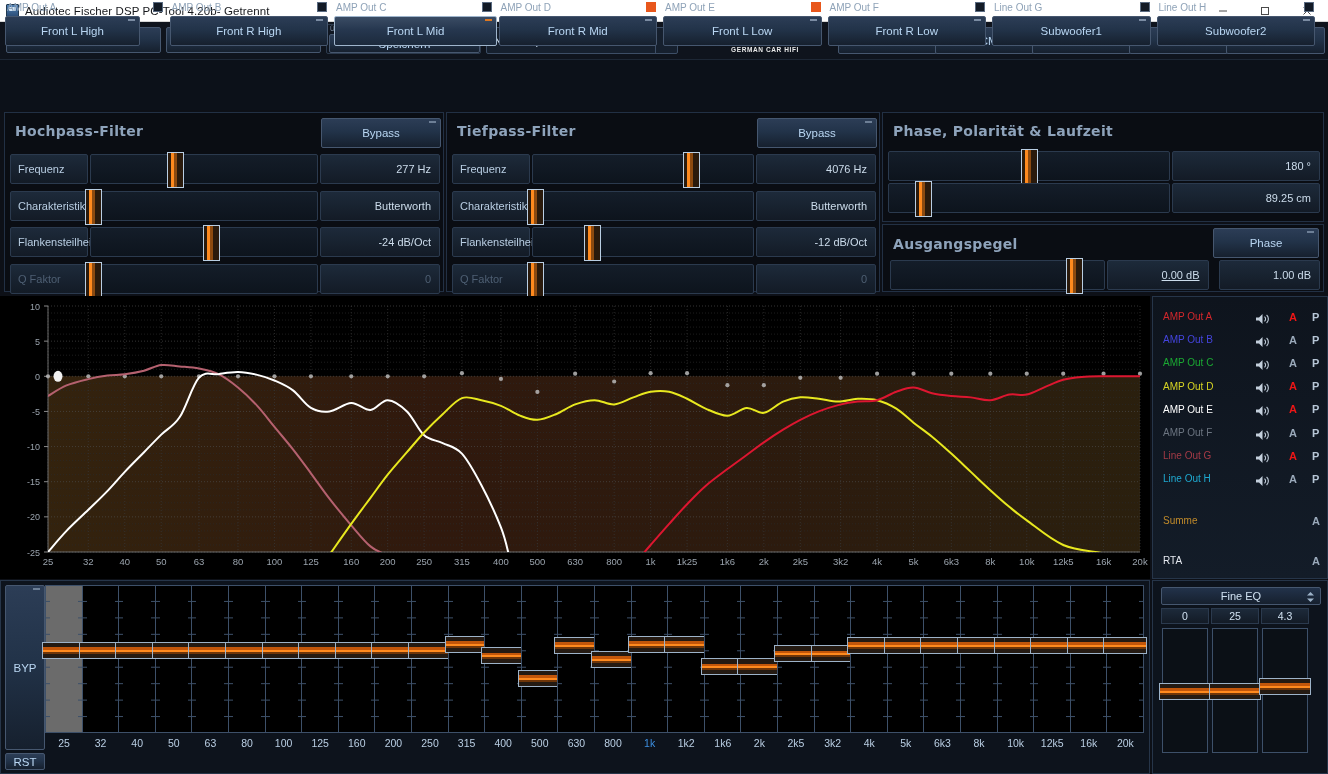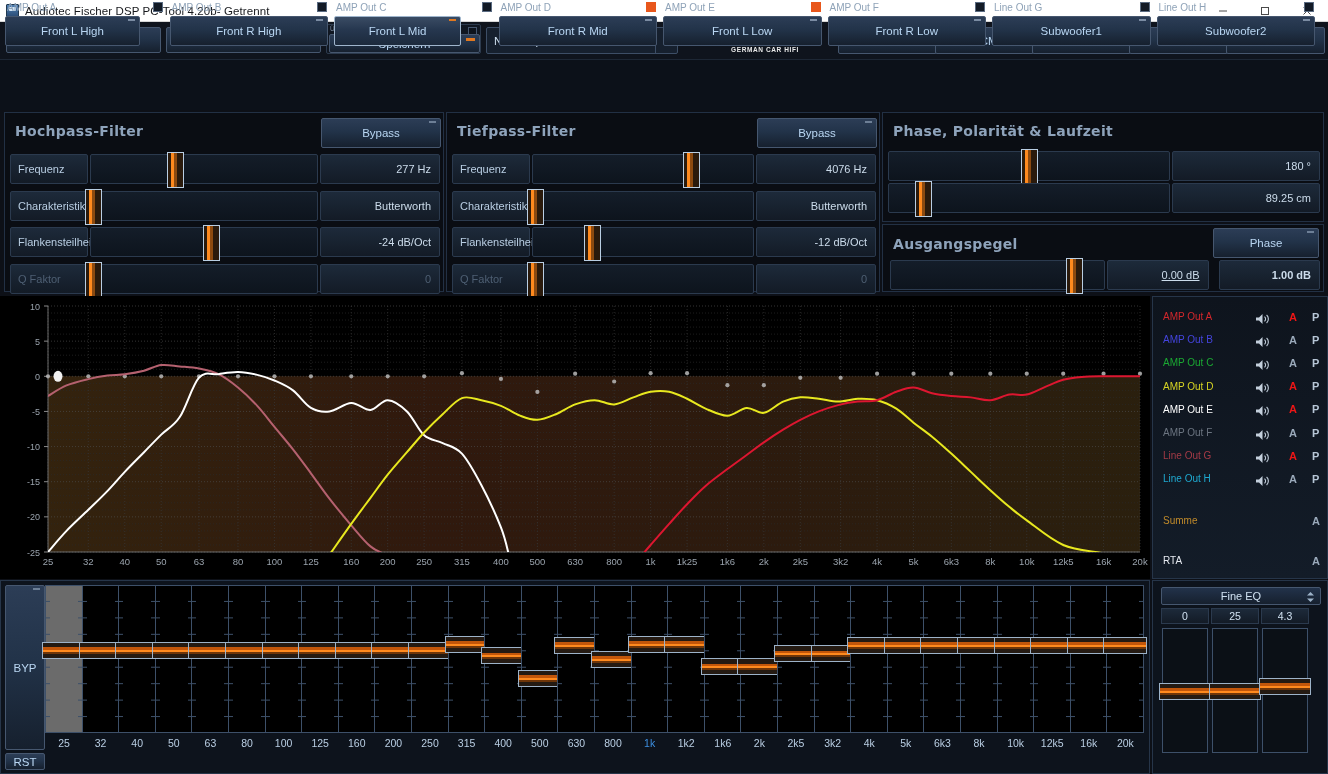--- a/index.html
+++ b/index.html
@@ -272,21 +272,21 @@
         <div class="btn3d chan-btn" style="width: 158.5px;">
           <span class="minus"></span>
           <span>Front R High</span>
         </div>
       </div>
       <div class="chan" style="left: 331px; width: 164.5px;">
         <div class="chan-hdr">
           <div class="chan-lbl">AMP Out C</div>
           <div class="chan-chk" style="left: 150.5px;"></div>
         </div>
-        <div class="btn3d chan-btn sel" style="width: 127px;">
+        <div class="btn3d chan-btn sel" style="width: 163px;">
           <span class="minus"></span>
           <span>Front L Mid</span>
         </div>
       </div>
       <div class="chan" style="left: 495.5px; width: 164.5px;">
         <div class="chan-hdr">
           <div class="chan-lbl">AMP Out D</div>
           <div class="chan-chk on" style="left: 150.5px;"></div>
         </div>
         <div class="btn3d chan-btn" style="width: 158.5px;">
@@ -434,21 +434,21 @@
     <div class="panel-title" style="top:11px;">Ausgangspegel</div>
     <div class="btn3d panel-hdr-btn" style="left:330px;top:3px;width:106px;">
       <span class="minus"></span>
       <span>Phase</span>
     </div>
     <div class="frow" style="left:5px;top:35px;width:432px;">
       <div class="slidertrack" style="width:215px;flex:none;">
         <div id="outlvl-thumb" class="thumb" style="left: calc(86% - 8px);"></div>
       </div>
       <div class="fcell-val" style="width:106px;text-decoration:underline;">0.00 dB</div>
-      <div class="fcell-val" style="width:106px;margin-left:10px;font-weight:bold;">1.00 dB</div>
+      <div class="fcell-val" style="width:106px;margin-left:10px;">1.00 dB</div>
     </div>
   </div>
 
   <div class="graphwrap">
     <svg class="graph-svg" id="graph" width="1150" height="283" viewBox="0 0 1150 283">
         <defs>
           <linearGradient id="shadeg" x1="0" y1="0" x2="1" y2="0">
             <stop offset="0%" stop-color="#3b2a10"></stop>
             <stop offset="35%" stop-color="#35180f"></stop>
             <stop offset="65%" stop-color="#2e1b10"></stop>

